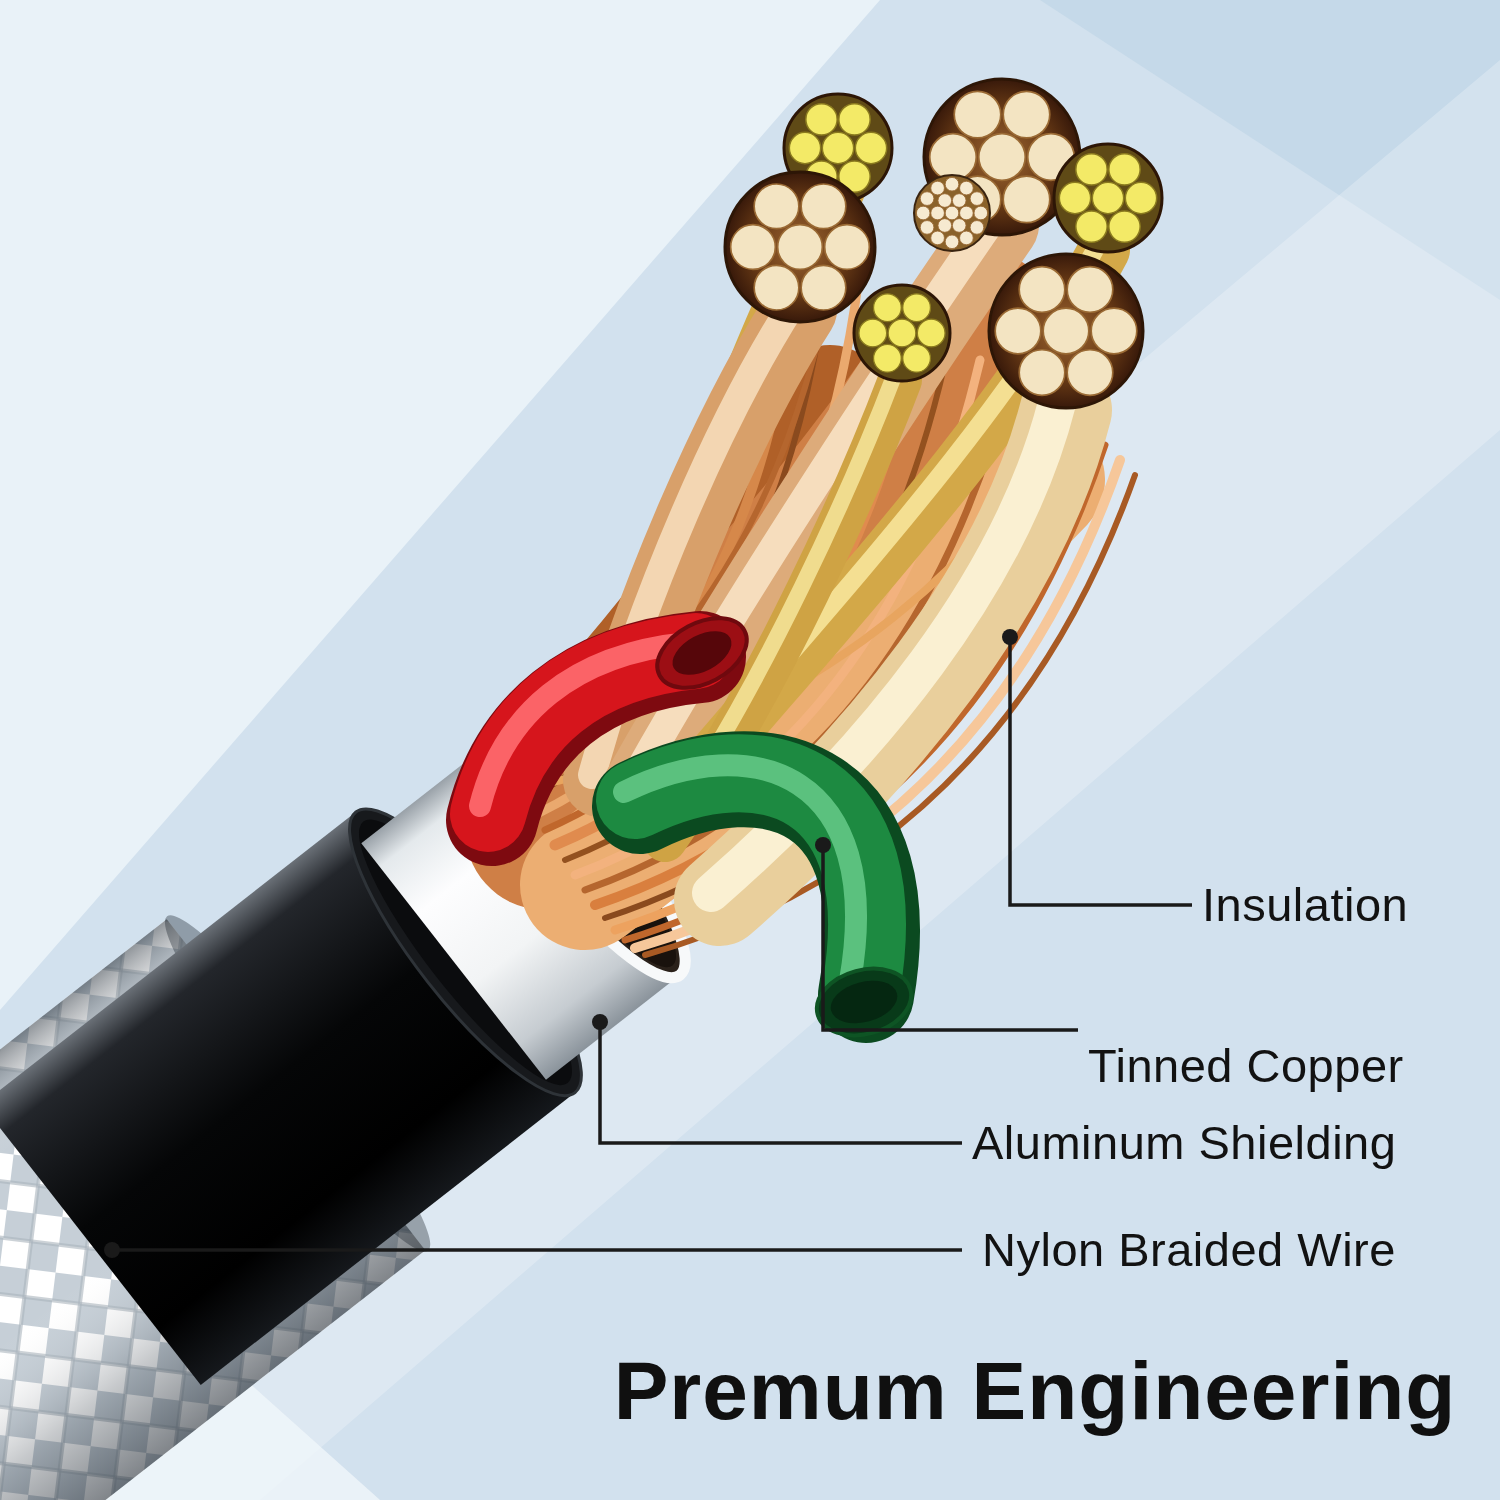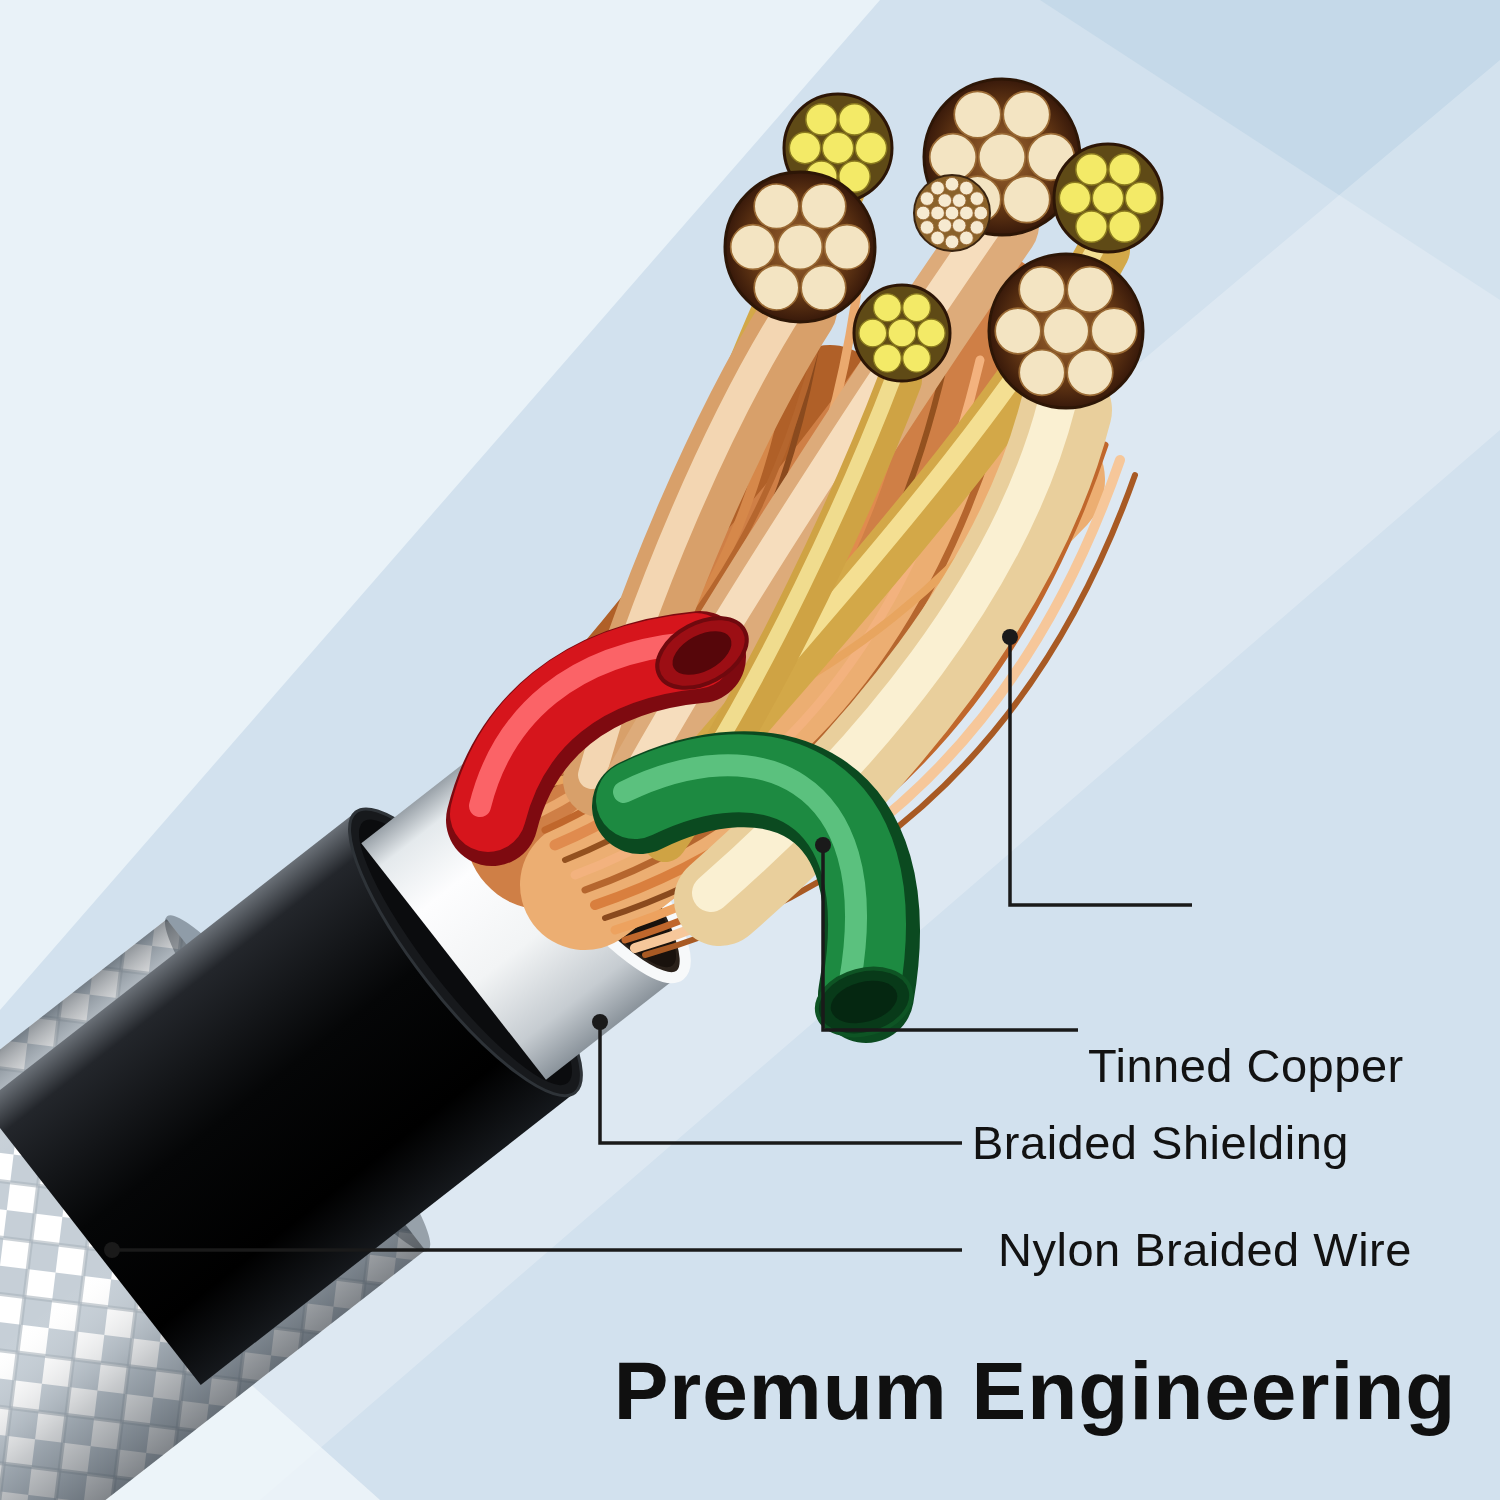--- a/index.html
+++ b/index.html
@@ -219,19 +219,20 @@
         <polyline points="600,1022 600,1143 962,1143"></polyline>
         <circle cx="600" cy="1022" r="8" fill="#1a1a1a" stroke="none"></circle>
       </g>
       <g>
         <polyline points="112,1250 962,1250"></polyline>
         <circle cx="112" cy="1250" r="8" fill="#1a1a1a" stroke="none"></circle>
       </g>
     </g>
   </svg>
 
+  <div class="callout" style="left:1202px;top:881px;">Insulation</div>
   <div class="callout" style="left:1088px;top:1042px;">Tinned Copper</div>
-  <div class="callout" style="left:972px;top:1119px;">Braided Shielding</div>
-  <div class="callout" style="left:982px;top:1226px;margin-left:16px;">Nylon Braided Wire</div>
+  <div class="callout" style="left:972px;top:1119px;">Aluminum Shielding</div>
+  <div class="callout" style="left:982px;top:1226px;">Nylon Braided Wire</div>
 
   <div class="title">Premum Engineering</div>
 
 </div>
 
 </body></html>

